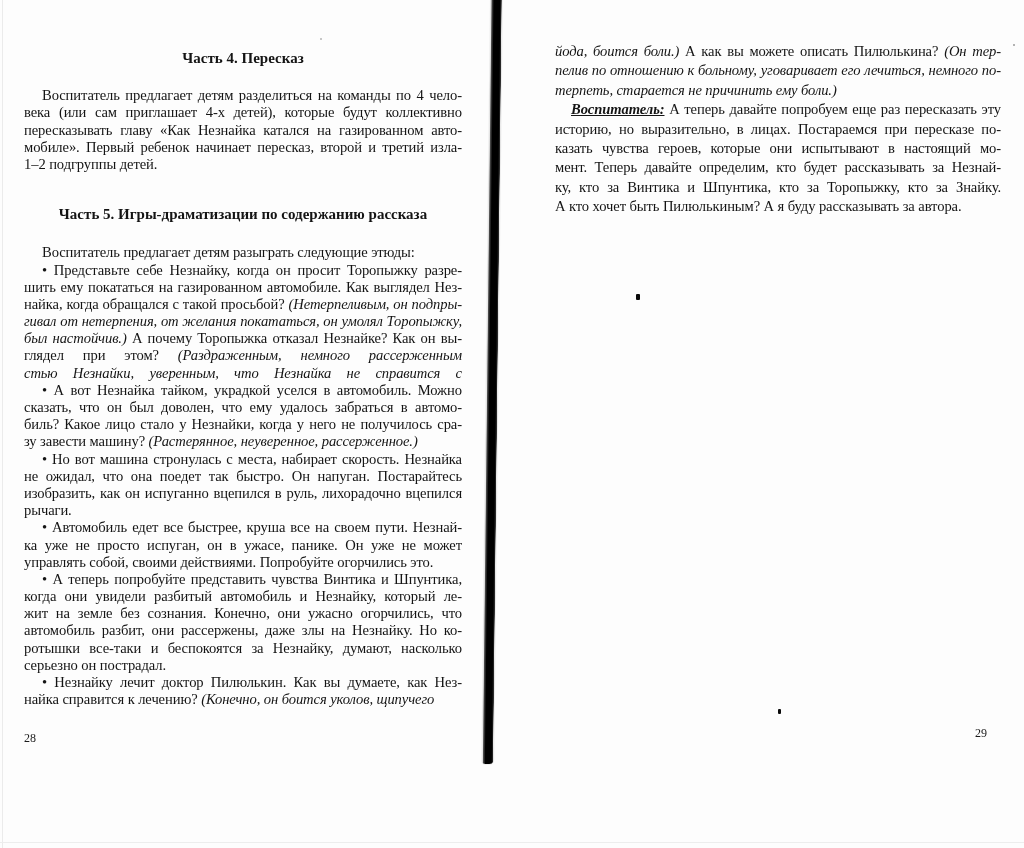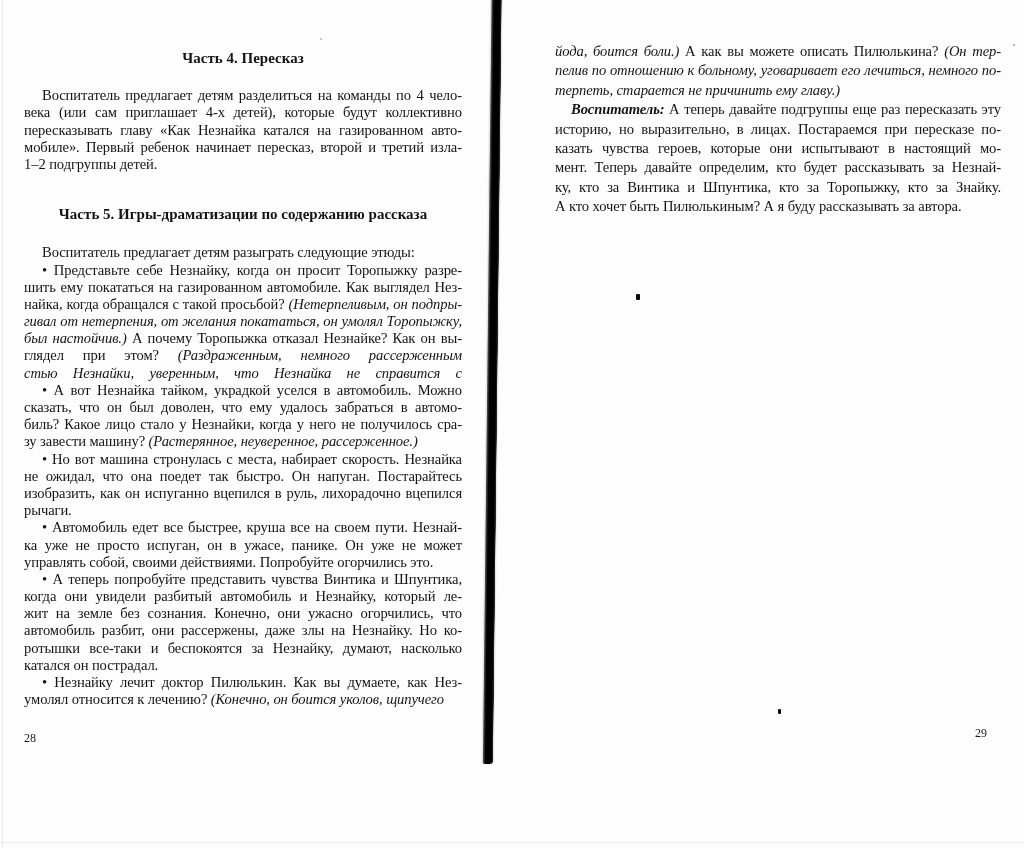--- a/index.html
+++ b/index.html
@@ -35,21 +35,21 @@
     text-align-last: justify;
     overflow: hidden;
     letter-spacing: -0.1px;
   }
   .page-right .line { line-height: 19.4px; height: 19.4px; }
   .line.last { text-align-last: left; }
   .line.ind { padding-left: 18px; }
   .page-right .line.ind { padding-left: 16px; }
 
   .i  { font-style: italic; }
-  .bi { font-style: italic; font-weight: bold; }
+  .bi { font-style: italic; font-weight: bold; text-decoration: underline; }
 
   .page-number {
     position: absolute;
     font-size: 12px;
     color: #1a1a1a;
   }
   .page-number.left  { left: 24px; top: 731px; }
   .page-number.right { left: 975px; top: 726px; }
 
   
@@ -121,35 +121,35 @@
         <div class="line ind"><span>• Автомобиль едет все быстрее, круша все на своем пути. Незнай-</span></div>
         <div class="line"><span>ка уже не просто испуган, он в ужасе, панике. Он уже не может</span></div>
         <div class="line last"><span>управлять собой, своими действиями. Попробуйте огорчились это.</span></div>
       </div>
       <div class="para">
         <div class="line ind"><span>• А теперь попробуйте представить чувства Винтика и Шпунтика,</span></div>
         <div class="line"><span>когда они увидели разбитый автомобиль и Незнайку, который ле-</span></div>
         <div class="line"><span>жит на земле без сознания. Конечно, они ужасно огорчились, что</span></div>
         <div class="line"><span>автомобиль разбит, они рассержены, даже злы на Незнайку. Но ко-</span></div>
         <div class="line"><span>ротышки все-таки и беспокоятся за Незнайку, думают, насколько</span></div>
-        <div class="line last"><span>катался он пострадал.</span></div>
+        <div class="line last"><span>серьезно он пострадал.</span></div>
       </div>
       <div class="para">
         <div class="line ind"><span>• Незнайку лечит доктор Пилюлькин. Как вы думаете, как Нез-</span></div>
-        <div class="line last"><span>умолял относится к лечению? </span><span class="i">(Конечно, он боится уколов, щипучего</span></div>
+        <div class="line last"><span>найка справится к лечению? </span><span class="i">(Конечно, он боится уколов, щипучего</span></div>
       </div>
     </div>
   <div class="page page-right">
       <div class="para">
         <div class="line"><span class="i">йода, боится боли.)</span><span> А как вы можете описать Пилюлькина? </span><span class="i">(Он тер-</span></div>
         <div class="line"><span class="i">пелив по отношению к больному, уговаривает его лечиться, немного по-</span></div>
-        <div class="line last"><span class="i">терпеть, старается не причинить ему главу.)</span></div>
+        <div class="line last"><span class="i">терпеть, старается не причинить ему боли.)</span></div>
       </div>
       <div class="para">
-        <div class="line ind"><span class="bi">Воспитатель:</span><span> А теперь давайте подгруппы еще раз пересказать эту</span></div>
+        <div class="line ind"><span class="bi">Воспитатель:</span><span> А теперь давайте попробуем еще раз пересказать эту</span></div>
         <div class="line"><span>историю, но выразительно, в лицах. Постараемся при пересказе по-</span></div>
         <div class="line"><span>казать чувства героев, которые они испытывают в настоящий мо-</span></div>
         <div class="line"><span>мент. Теперь давайте определим, кто будет рассказывать за Незнай-</span></div>
         <div class="line"><span>ку, кто за Винтика и Шпунтика, кто за Торопыжку, кто за Знайку.</span></div>
         <div class="line last"><span>А кто хочет быть Пилюлькиным? А я буду рассказывать за автора.</span></div>
       </div>
     </div>
 
   <div class="page-number left">28</div>
   <div class="page-number right">29</div>

